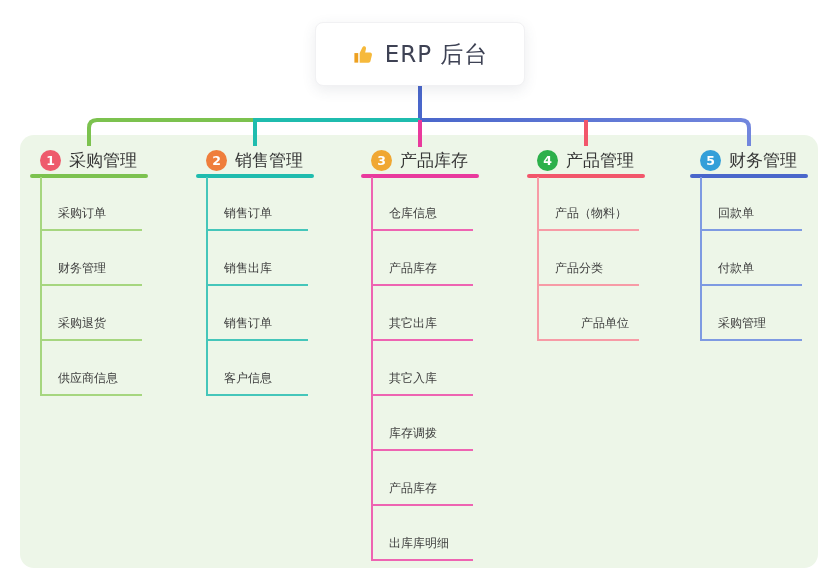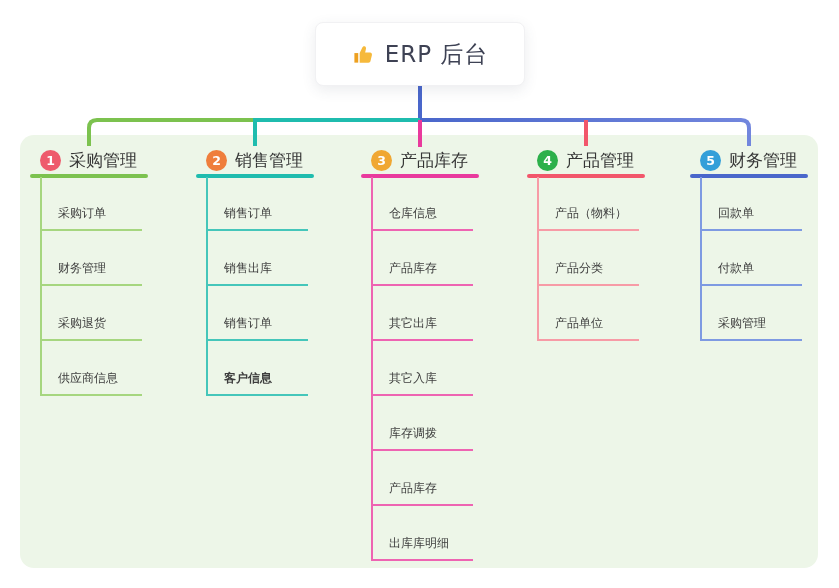--- a/index.html
+++ b/index.html
@@ -95,21 +95,21 @@
 
   <span class="child-label" style="top: 205px;">销售订单</span>
   <div class="child-underline" style="top: 229px; background: rgb(69, 198, 186);"></div>
 
   <span class="child-label" style="top: 260px;">销售出库</span>
   <div class="child-underline" style="top: 284px; background: rgb(69, 198, 186);"></div>
 
   <span class="child-label" style="top: 315px;">销售订单</span>
   <div class="child-underline" style="top: 339px; background: rgb(69, 198, 186);"></div>
 
-  <span class="child-label" style="top: 370px; font-weight: bold;">客户信息</span>
+  <span class="child-label" style="top: 370px;">客户信息</span>
   <div class="child-underline" style="top: 394px; background: rgb(69, 198, 186);"></div>
 </div>
 
   <div class="branch" style="left: 361px;">
     <div class="branch-header">
       <span class="badge" style="background: rgb(240, 167, 50);">3</span>
       <span class="branch-label">产品库存</span>
     </div>
     <div class="branch-underline" style="background: rgb(233, 58, 157);"></div>
     <div class="child-vline" style="background: rgb(238, 100, 178); height: 384px;"></div>
@@ -143,21 +143,21 @@
     </div>
     <div class="branch-underline" style="background: rgb(242, 86, 107);"></div>
     <div class="child-vline" style="background: rgb(247, 155, 166); height: 164px;"></div>
 
   <span class="child-label" style="top: 205px;">产品（物料）</span>
   <div class="child-underline" style="top: 229px; background: rgb(247, 155, 166);"></div>
 
   <span class="child-label" style="top: 260px;">产品分类</span>
   <div class="child-underline" style="top: 284px; background: rgb(247, 155, 166);"></div>
 
-  <span class="child-label" style="top: 315px;">产品单位</span>
+  <span class="child-label" style="top: 315px; margin-left: 26px;">产品单位</span>
   <div class="child-underline" style="top: 339px; background: rgb(247, 155, 166);"></div>
 </div>
 
   <div class="branch" style="left: 690px;">
     <div class="branch-header">
       <span class="badge" style="background: rgb(51, 159, 217);">5</span>
       <span class="branch-label">财务管理</span>
     </div>
     <div class="branch-underline" style="background: rgb(74, 103, 203);"></div>
     <div class="child-vline" style="background: rgb(126, 154, 226); height: 164px;"></div>

